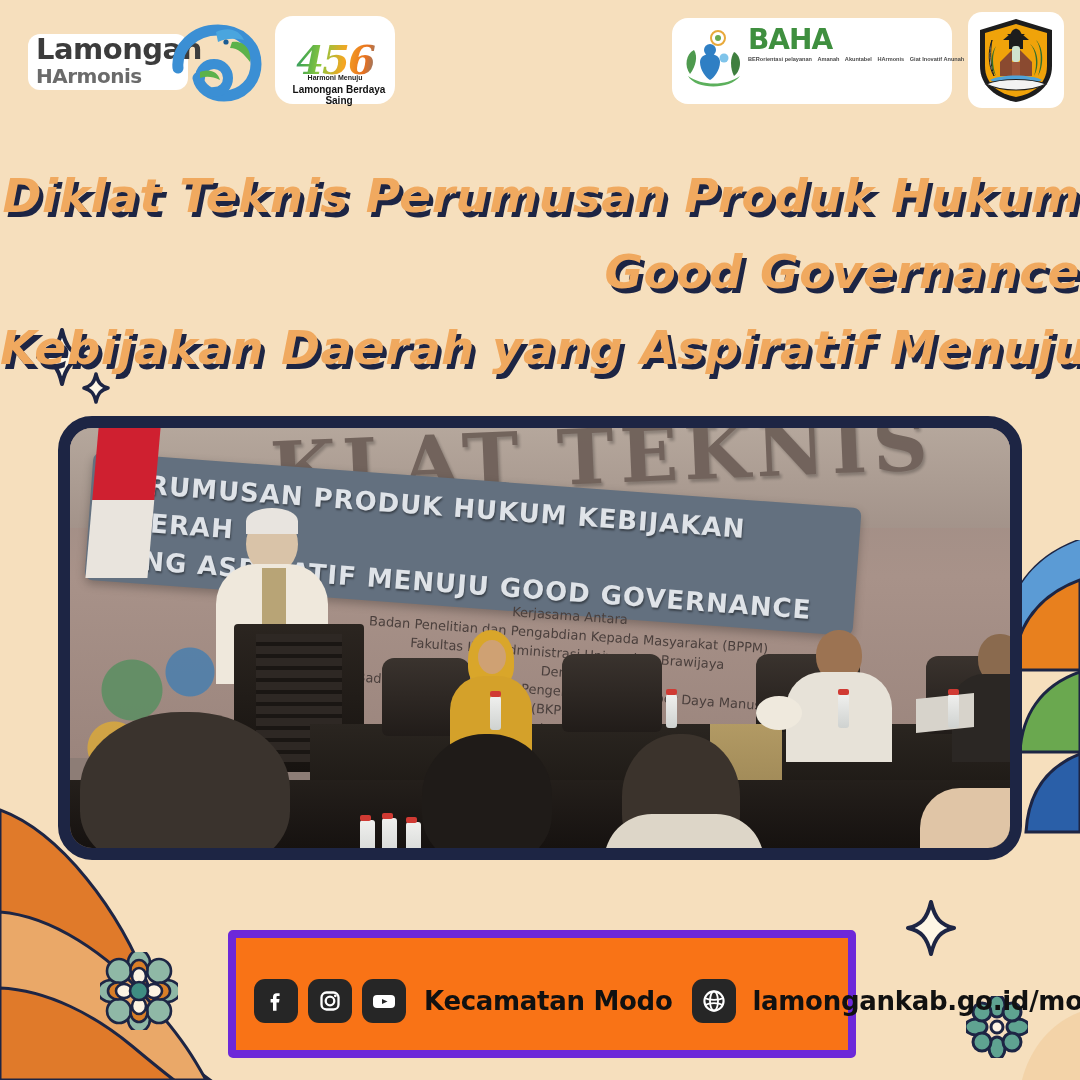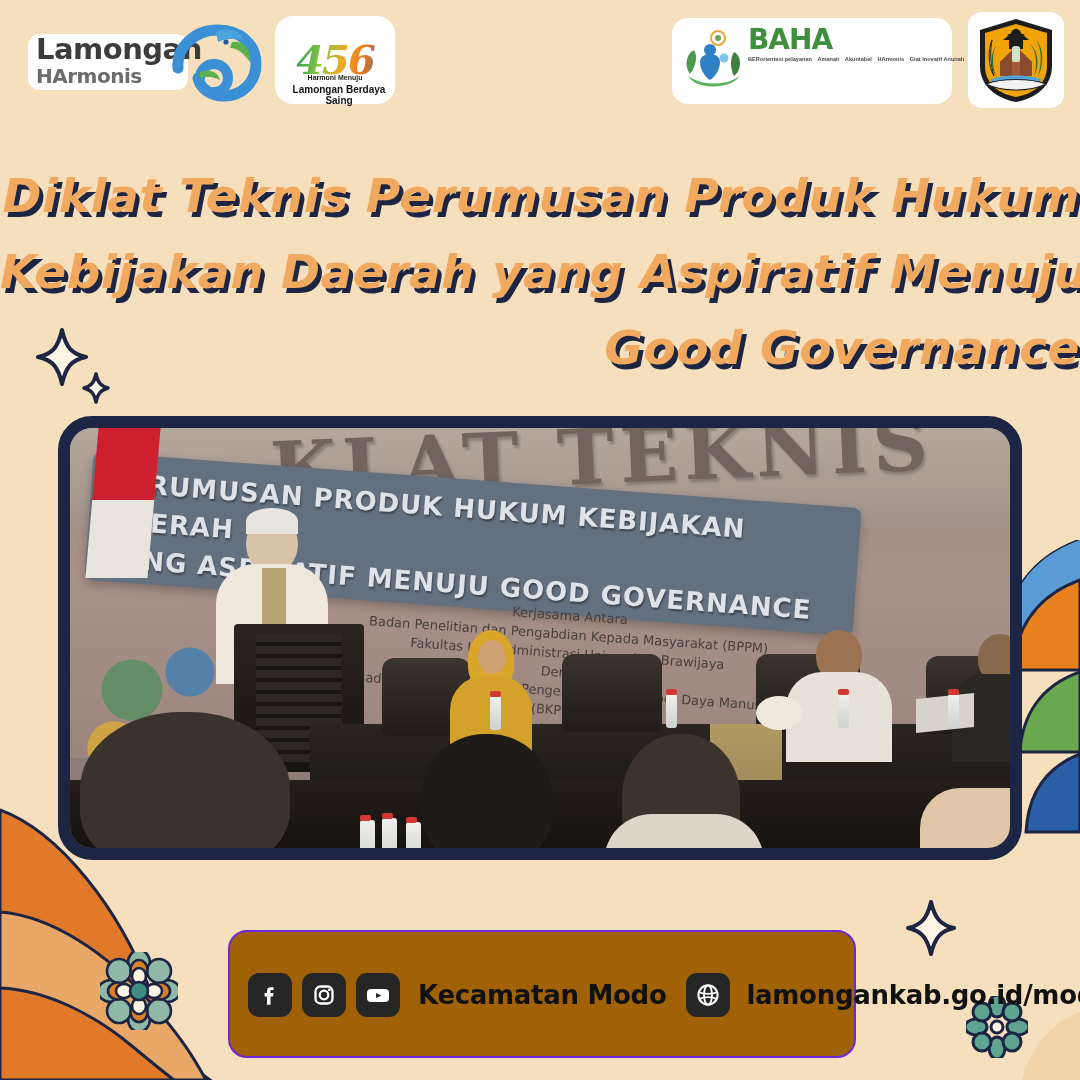--- a/index.html
+++ b/index.html
@@ -167,21 +167,21 @@
   .bottle {
     position:absolute; width:11px; height:34px; border-radius:3px;
     background:linear-gradient(180deg,#f0f0ee,#cfd2d0);
   }
   .bottle::after{ content:''; position:absolute; left:0; top:-5px; width:11px; height:6px; background:#d03a33; border-radius:2px;}
   .fg-head { position:absolute; border-radius:48% 48% 38% 38%; background:#2a2420; }
 
   
   .footer {
     position:absolute; left:228px; top:930px; width:628px; height:128px;
-    background:#a16207; border:2px solid #6d28d9; border-radius:19px;
+    background:#f97316; border:8px solid #6d28d9; border-radius:5px;
   }
   .footer-row {
     position:absolute; left:18px; top:38px; height:50px;
     display:flex; align-items:center; gap:10px;
   }
   .sq-icon {
     width:44px; height:44px; border-radius:11px; background:#262626;
     display:flex; align-items:center; justify-content:center;
     flex:0 0 auto;
   }
@@ -345,22 +345,22 @@
           <path d="M62,24 C70,32 70,50 64,60 C68,48 68,32 62,24 Z"></path>
           <path d="M56,28 C64,34 66,50 60,60 C64,48 62,34 56,28 Z"></path>
           <path d="M22,30 C16,38 16,52 22,60 C18,50 18,38 22,30 Z"></path>
         </g>
       </svg>
     </div>
   </div>
 
   <div class="title-block">
     <div class="title-line" id="title-1">Diklat Teknis Perumusan Produk Hukum</div>
+    <div class="title-line" id="title-3">Good Governance</div>
     <div class="title-line" id="title-2">Kebijakan Daerah yang Aspiratif Menuju</div>
-    <div class="title-line" id="title-3">Good Governance</div>
   </div>
 
   <div class="photo-frame">
     <div class="photo">
       <div class="pb-wall"></div>
       <div class="pb-wall2"></div>
 
       <div class="pb-bigtext">KLAT TEKNIS</div>
 
       <div class="pb-band">

